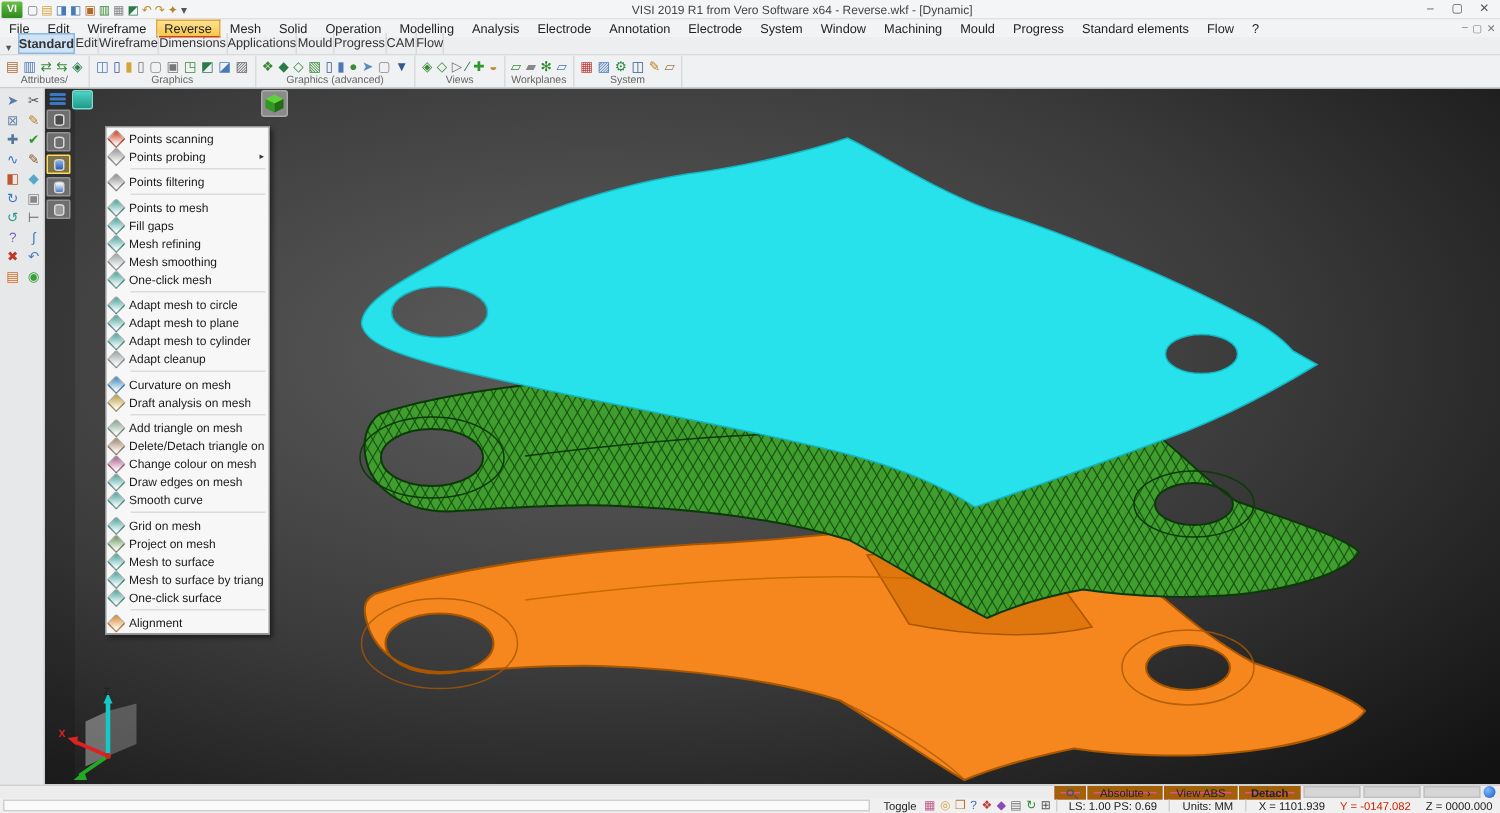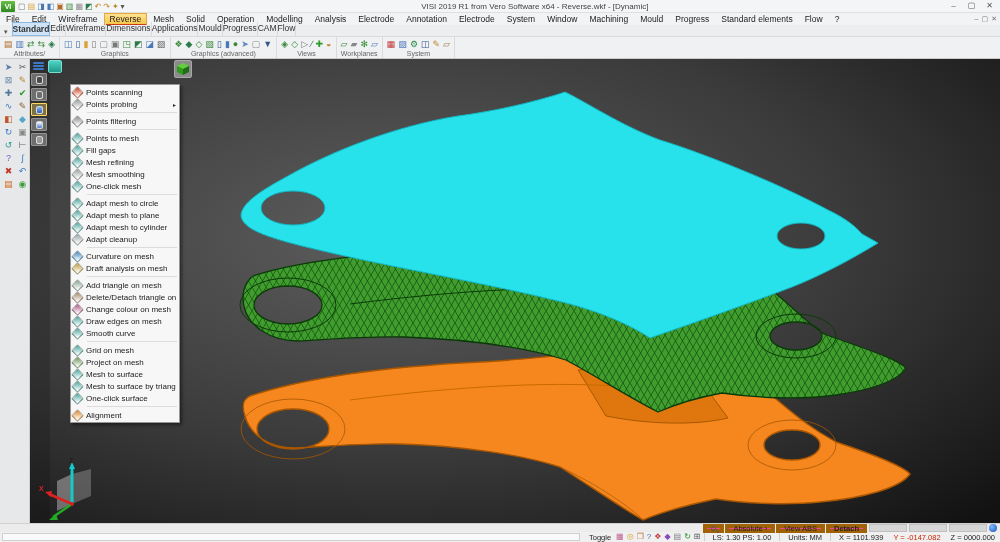--- a/index.html
+++ b/index.html
@@ -481,21 +481,21 @@
           <span class="sicon" style="color: rgb(216, 162, 58);">◎</span>
           <span class="sicon" style="color: rgb(184, 115, 42);">❒</span>
           <span class="sicon" style="color: rgb(58, 106, 184);">?</span>
           <span class="sicon" style="color: rgb(194, 58, 58);">❖</span>
           <span class="sicon" style="color: rgb(138, 74, 184);">◆</span>
           <span class="sicon" style="color: rgb(119, 119, 119);">▤</span>
           <span class="sicon" style="color: rgb(42, 138, 42);">↻</span>
           <span class="sicon" style="color: rgb(85, 85, 85);">⊞</span>
         </span>
       <span class="sep"></span>
-      <span class="btext">LS: 1.30 PS: 1.00</span>
+      <span class="btext">LS: 1.00 PS: 0.69</span>
       <span class="sep"></span>
       <span class="btext">Units: MM</span>
       <span class="sep"></span>
       <span class="btext">X = 1101.939</span>
       <span class="btext ycoord">Y = -0147.082</span>
       <span class="btext">Z = 0000.000</span>
     </div>
   </div>
 </div>
 

